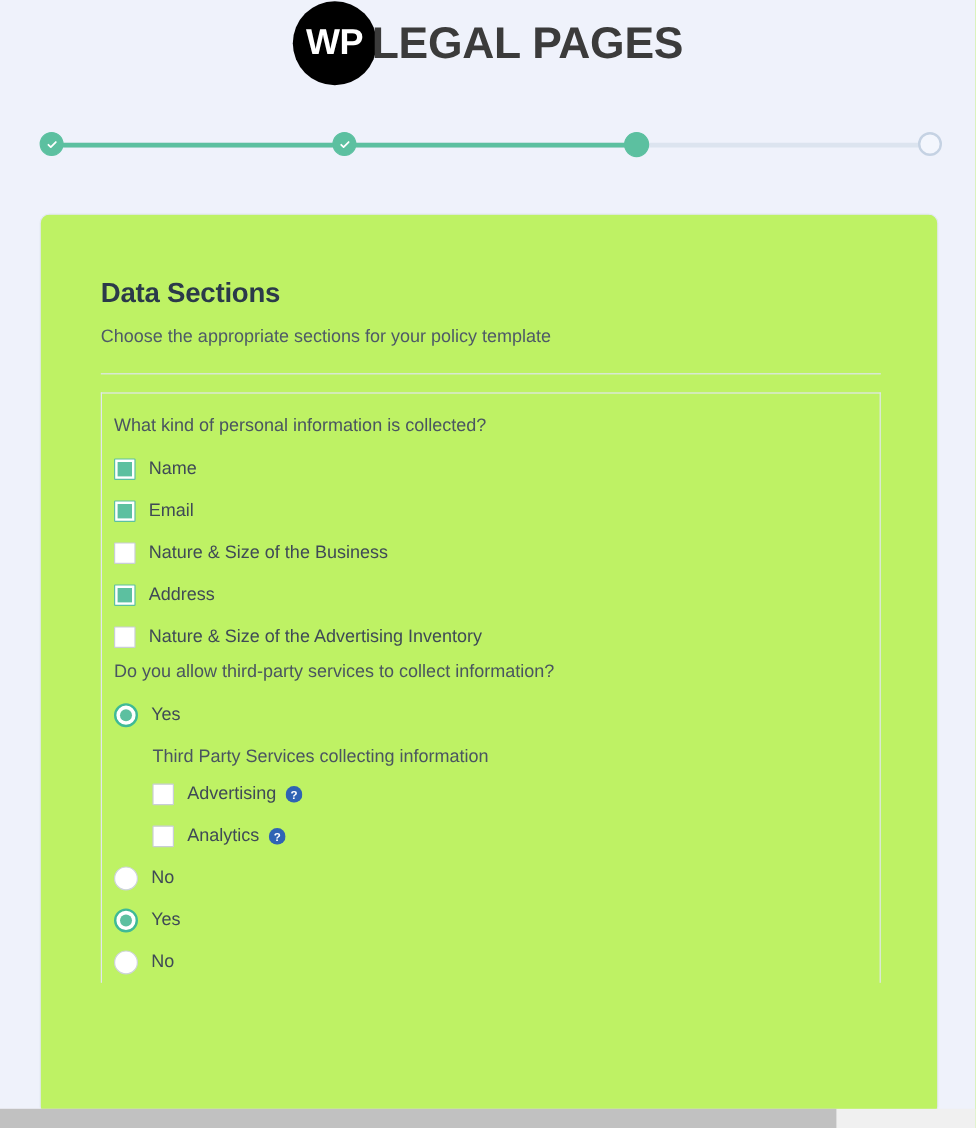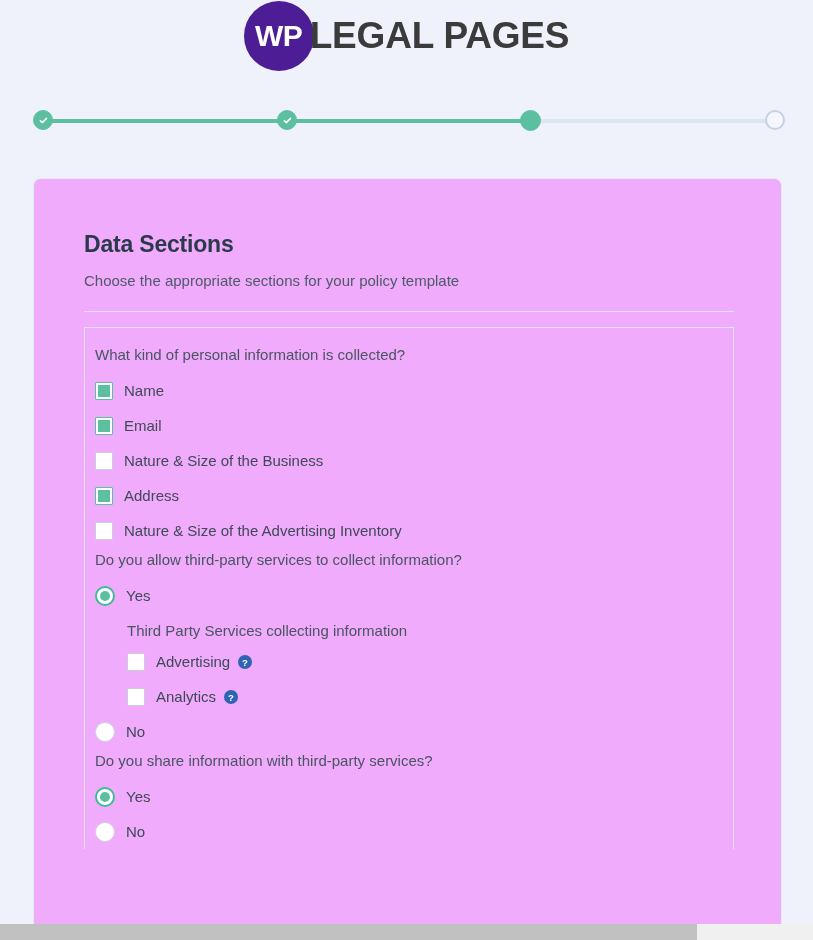--- a/index.html
+++ b/index.html
@@ -27,21 +27,21 @@
   .logo {
     display: flex;
     align-items: center;
     position: relative;
     height: 72px;
   }
   .logo-badge {
     width: 70px;
     height: 70px;
     border-radius: 50%;
-    background: #4c1d95;
+    background: #000000;
     color: #ffffff;
     font-size: 30px;
     font-weight: bold;
     letter-spacing: -0.5px;
     display: flex;
     align-items: center;
     justify-content: center;
     position: relative;
     z-index: 1;
     font-family: "Liberation Sans", sans-serif;
@@ -115,21 +115,21 @@
     border: 2px solid #c5d2e3;
   }
 
   
   .card {
     position: absolute;
     left: 33px;
     top: 178px;
     width: 749px;
     height: 752px;
-    background: #f0abfc;
+    background: #bef264;
     border: 1px solid #e3e8f2;
     border-radius: 8px;
     box-sizing: border-box;
     overflow: hidden;
   }
   .card-inner {
     padding: 52px 49px 0 50px;
   }
   .page-title {
     font-size: 23px;
@@ -356,21 +356,20 @@
           <circle cx="8" cy="8" r="8" fill="#2f63b4"></circle>
           <text x="8" y="12" text-anchor="middle" font-family="Liberation Sans, sans-serif" font-size="11" font-weight="bold" fill="#ffffff">?</text>
         </svg>
       </div>
 
       <div class="opt-row">
         <span class="radio"></span>
         <span class="opt-label">No</span>
       </div>
 
-      <p class="question spaced">Do you share information with third-party services?</p>
 
       <div class="opt-row">
         <span class="radio selected"></span>
         <span class="opt-label">Yes</span>
       </div>
 
       <div class="opt-row">
         <span class="radio"></span>
         <span class="opt-label">No</span>
       </div>

